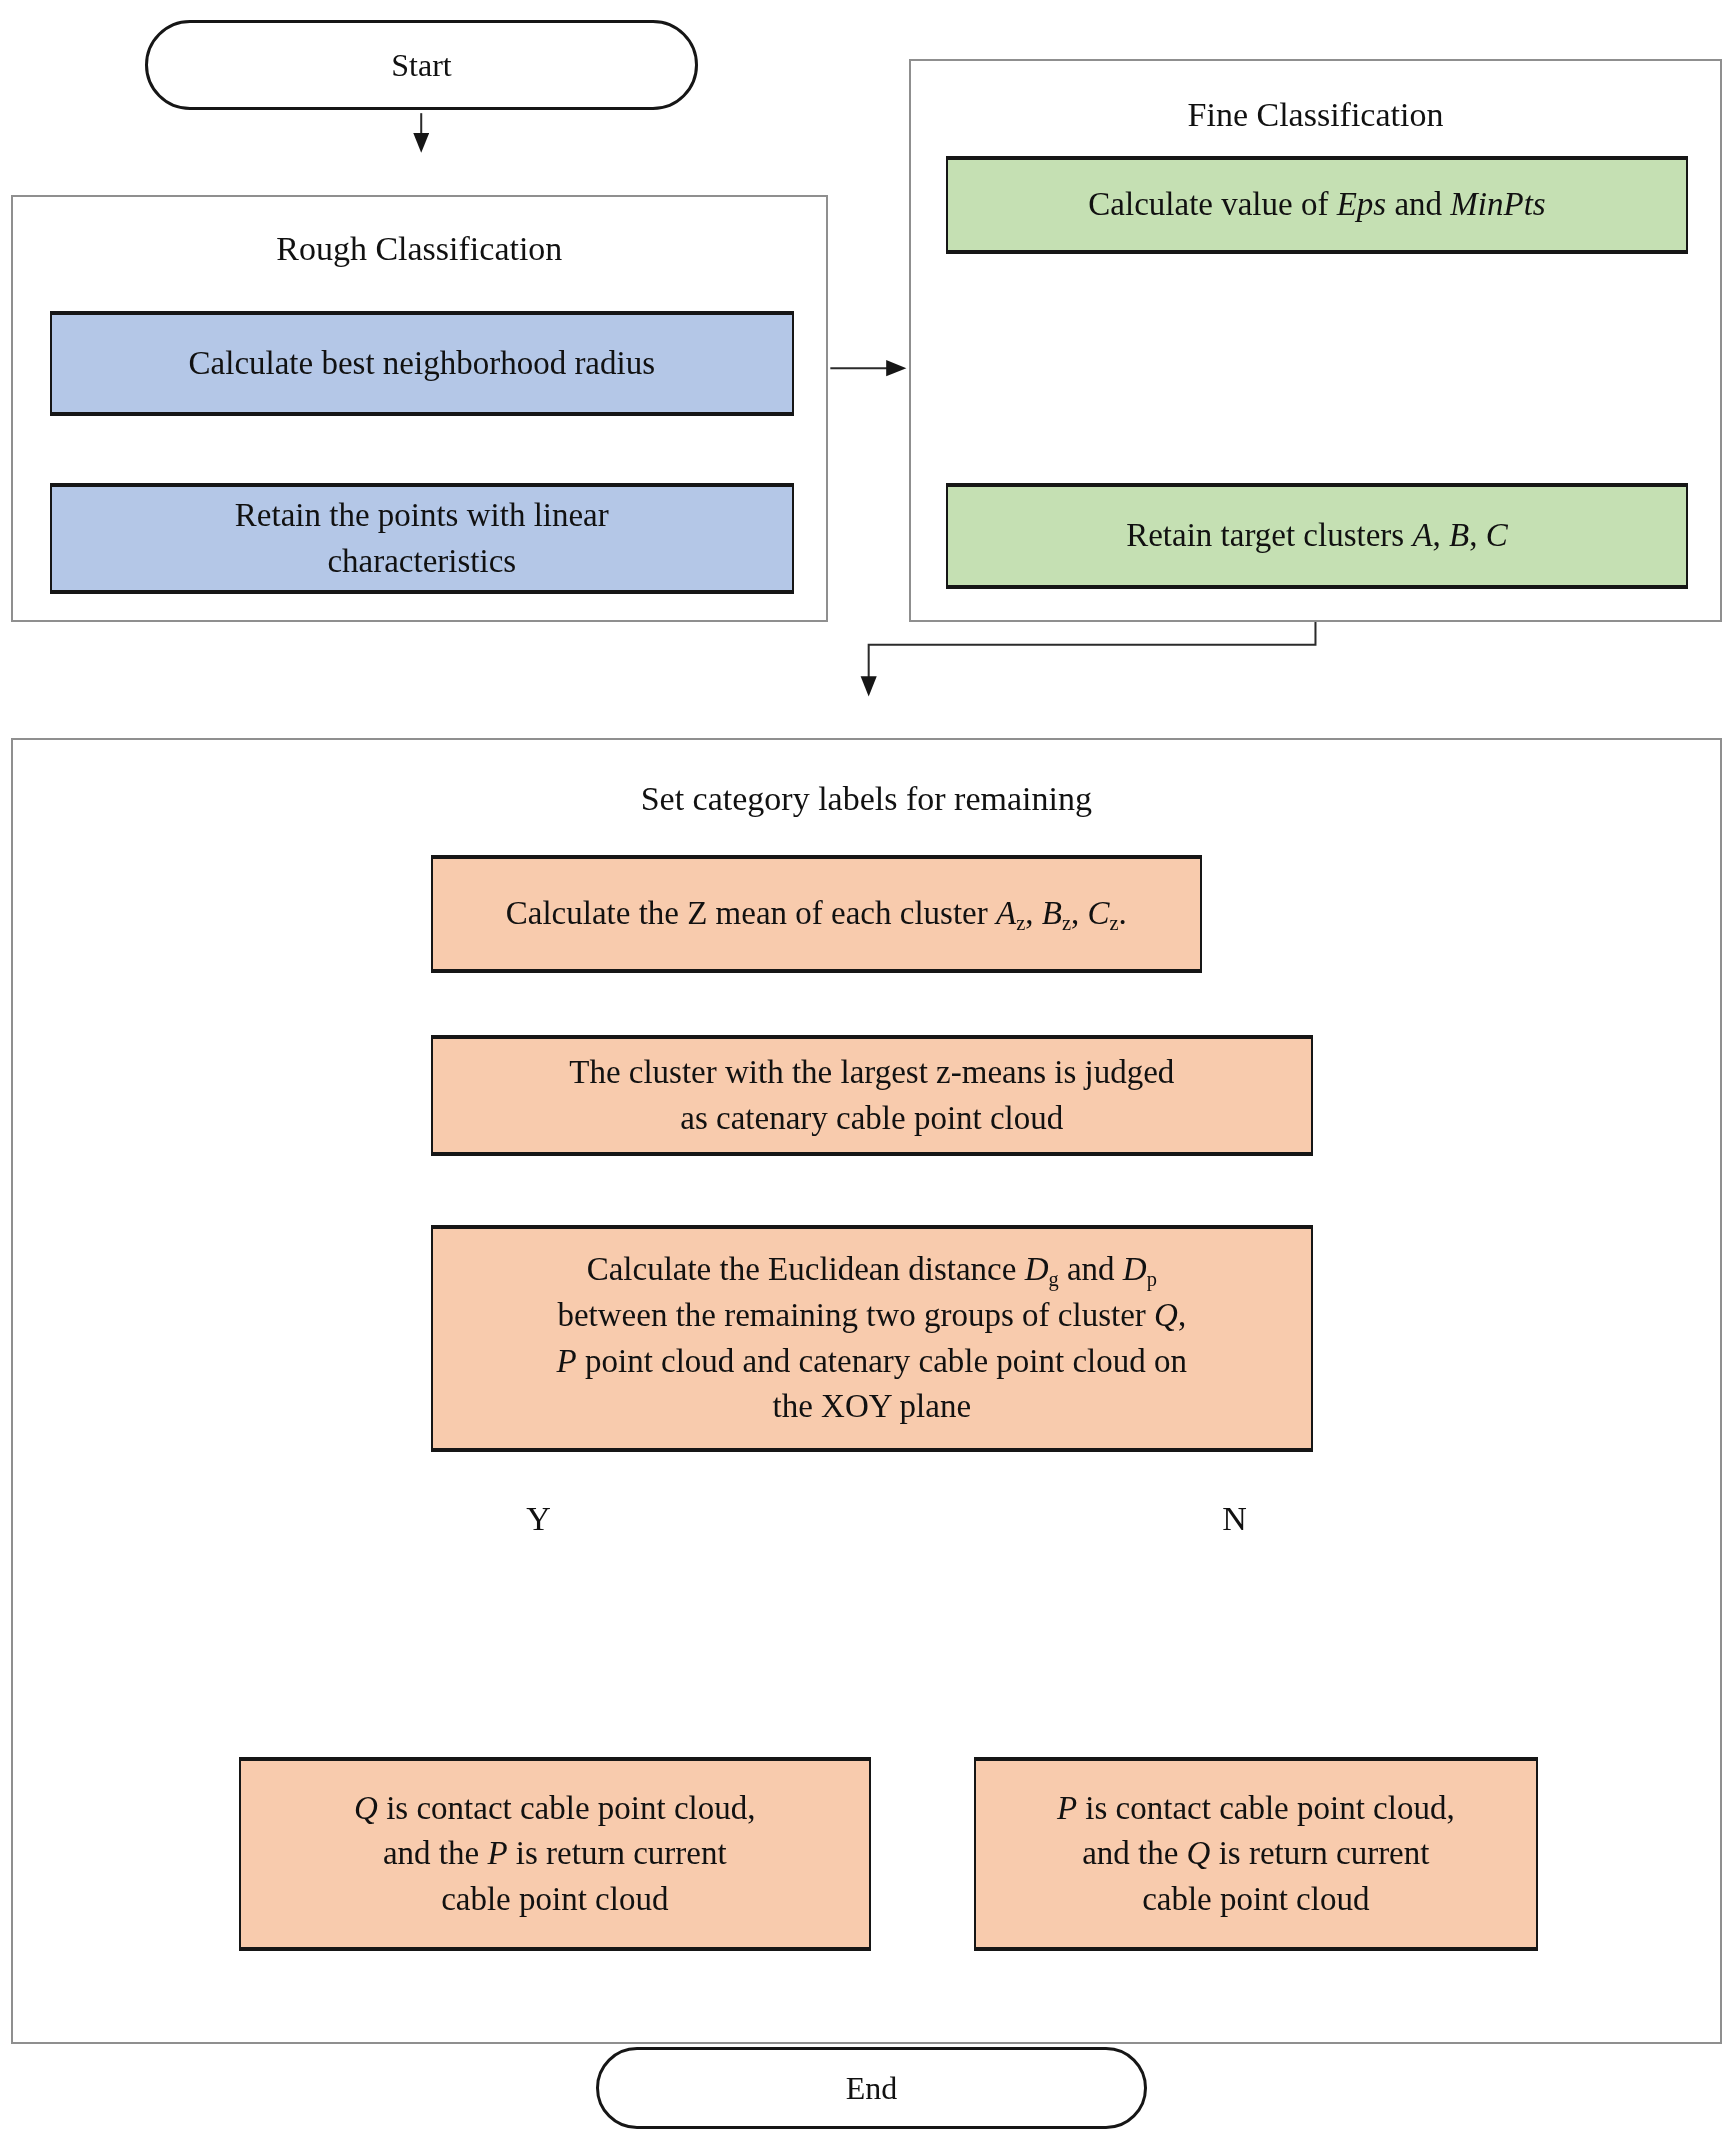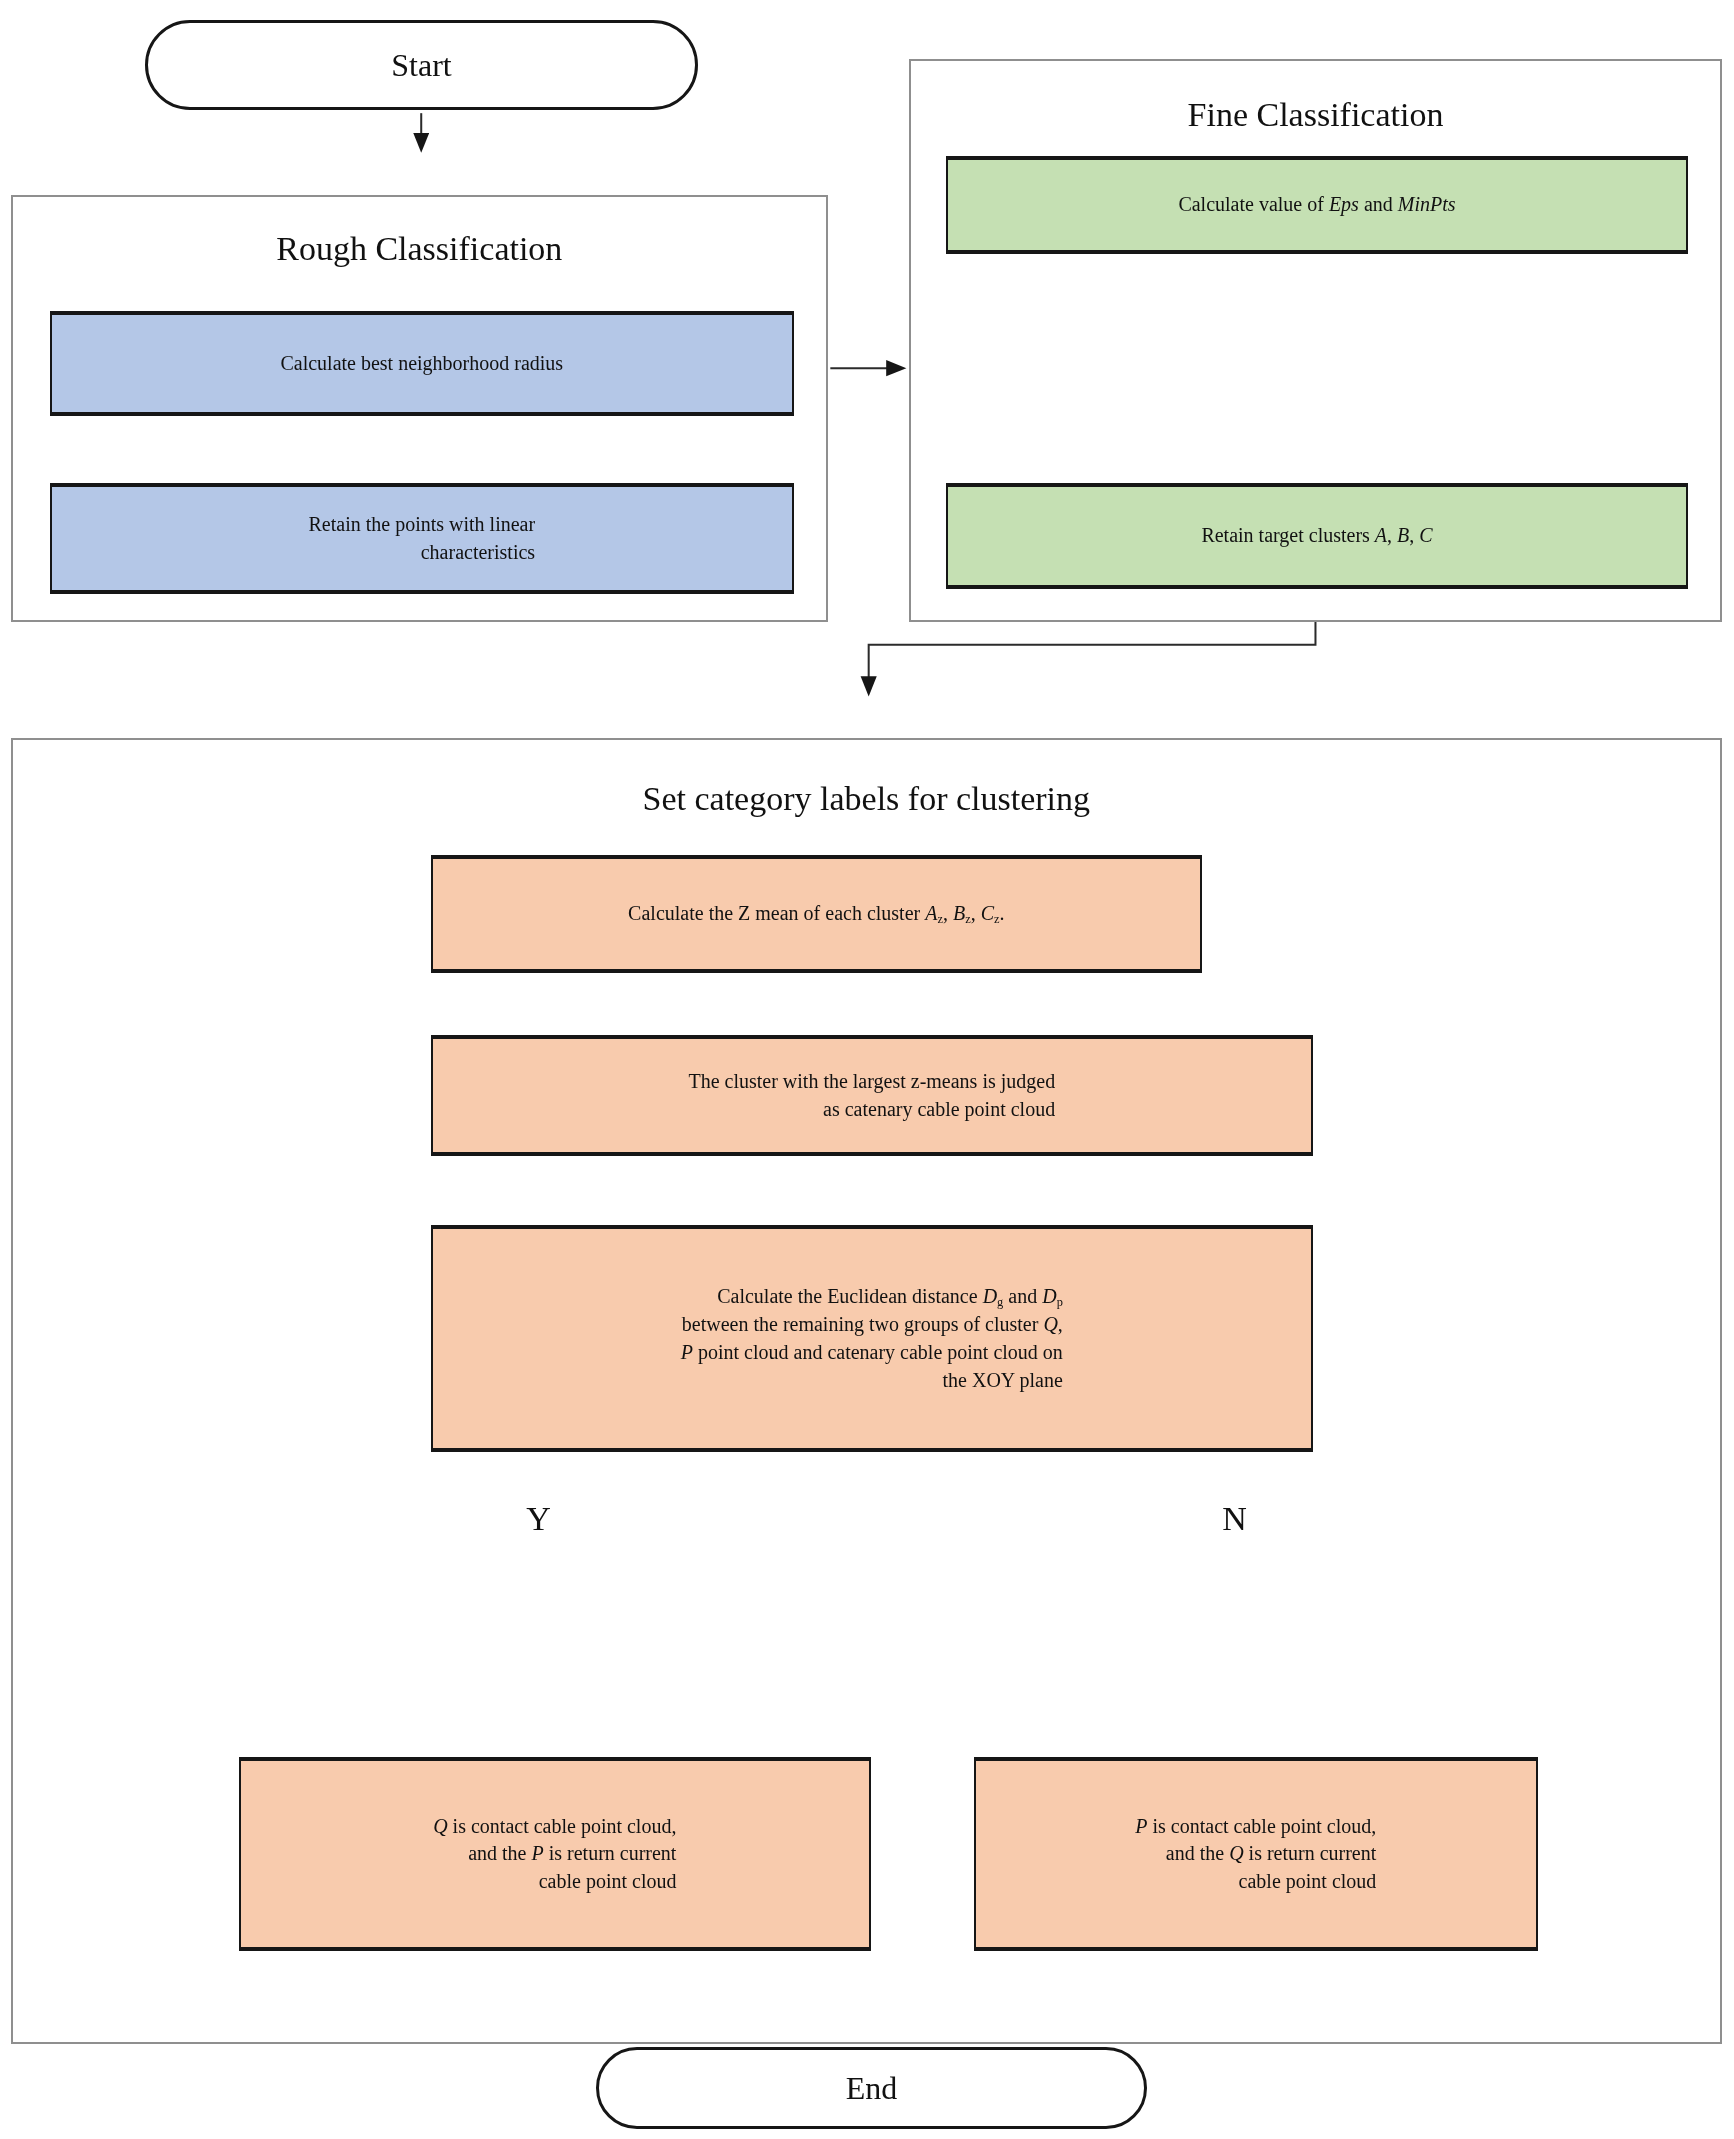--- a/index.html
+++ b/index.html
@@ -22,22 +22,22 @@
     position:absolute;left:0;right:0;
     text-align:center;
     font-size:34px;line-height:1.2;
   }
   .box{
     position:absolute;
     box-sizing:border-box;
     border:2.7px solid #161616;
     border-top-width:4.7px;border-bottom-width:4.7px;
     display:flex;align-items:center;justify-content:center;
-    text-align:right;
-    font-size:20px;line-height:1.38;
+    text-align:center;
+    font-size:33px;line-height:1.38;
     padding:4px 13.5px;
   }
   .blue{background:var(--blue,#b4c7e7);}
   .green{background:var(--green,#c5e0b3);}
   .orange{background:var(--orange,#f8cbad);}
   .pill{
     position:absolute;
     box-sizing:border-box;
     background:#ffffff;
     border:3.4px solid #161616;
@@ -100,21 +100,21 @@
     <div class="ctitle" style="top:34px;">Fine Classification</div>
     <div class="box green" style="left:35px;top:95px;width:742px;height:98px;">
       <span><span>Calculate value of </span><span class="it">Eps</span><span> and </span><span class="it">MinPts</span></span>
     </div>
     <div class="box green" style="left:35px;top:422px;width:742px;height:106px;">
       <span><span>Retain target clusters </span><span class="it">A</span><span>, </span><span class="it">B</span><span>, </span><span class="it">C</span></span>
     </div>
   </div>
 
   <div class="container" style="left:10.8px;top:698px;width:1711px;height:1306px;">
-    <div class="ctitle" style="top:39px;">Set category labels for clustering</div>
+    <div class="ctitle" style="top:39px;">Set category labels for remaining</div>
     <div class="box orange" style="left:418px;top:115px;width:771px;height:118px;">
       <span><span>Calculate the Z mean of each cluster </span><span class="it">A</span><span class="sb">z</span><span>, </span><span class="it">B</span><span class="sb">z</span><span>, </span><span class="it">C</span><span class="sb">z</span><span>.</span></span>
     </div>
     <div class="box orange" style="left:418px;top:295px;width:882px;height:121px;">
       <span><span>The cluster with the largest z-means is judged</span><br><span>as catenary cable point cloud</span></span>
     </div>
     <div class="box orange" style="left:418px;top:485px;width:882px;height:227px;">
       <span><span>Calculate the Euclidean distance </span><span class="it">D</span><span class="sb">g</span><span> and  </span><span class="it">D</span><span class="sb">p</span><br><span>between the remaining two groups of cluster </span><span class="it">Q</span><span>,</span><br><span class="it">P</span><span> point cloud and catenary cable point cloud on</span><br><span>the XOY plane</span></span>
     </div>
     <div class="box orange" style="left:226px;top:1017px;width:632px;height:194px;">

